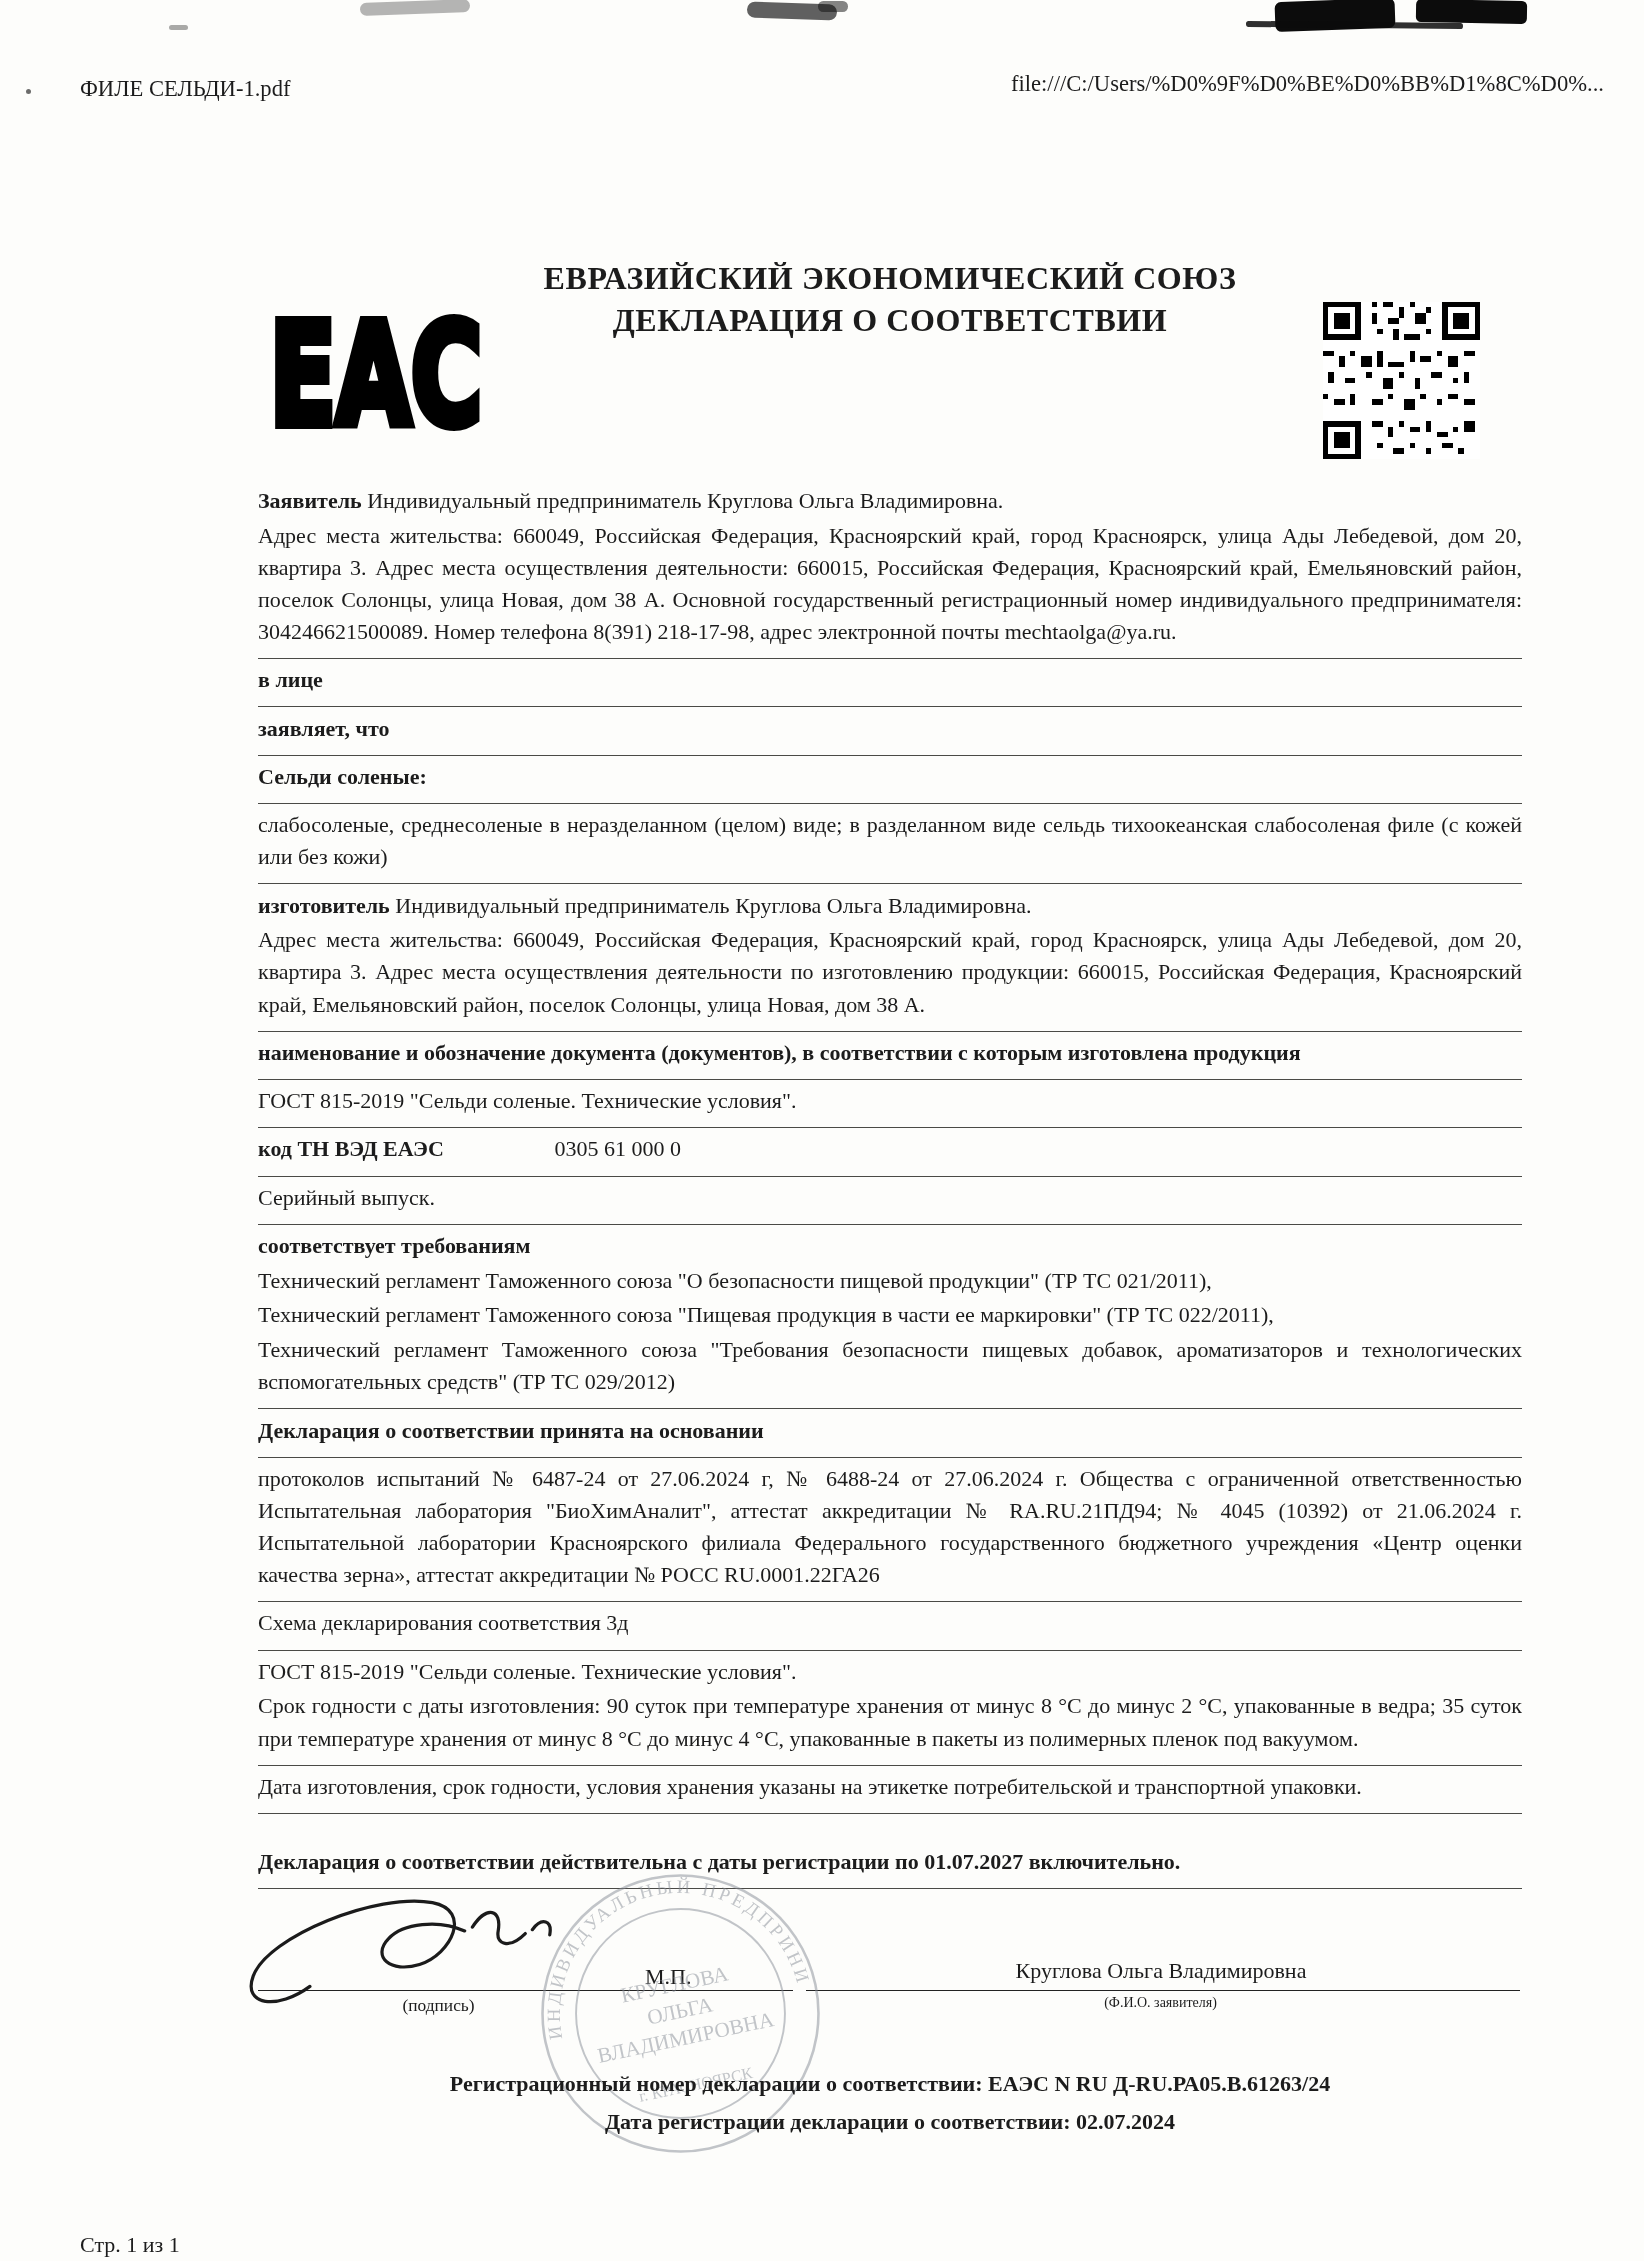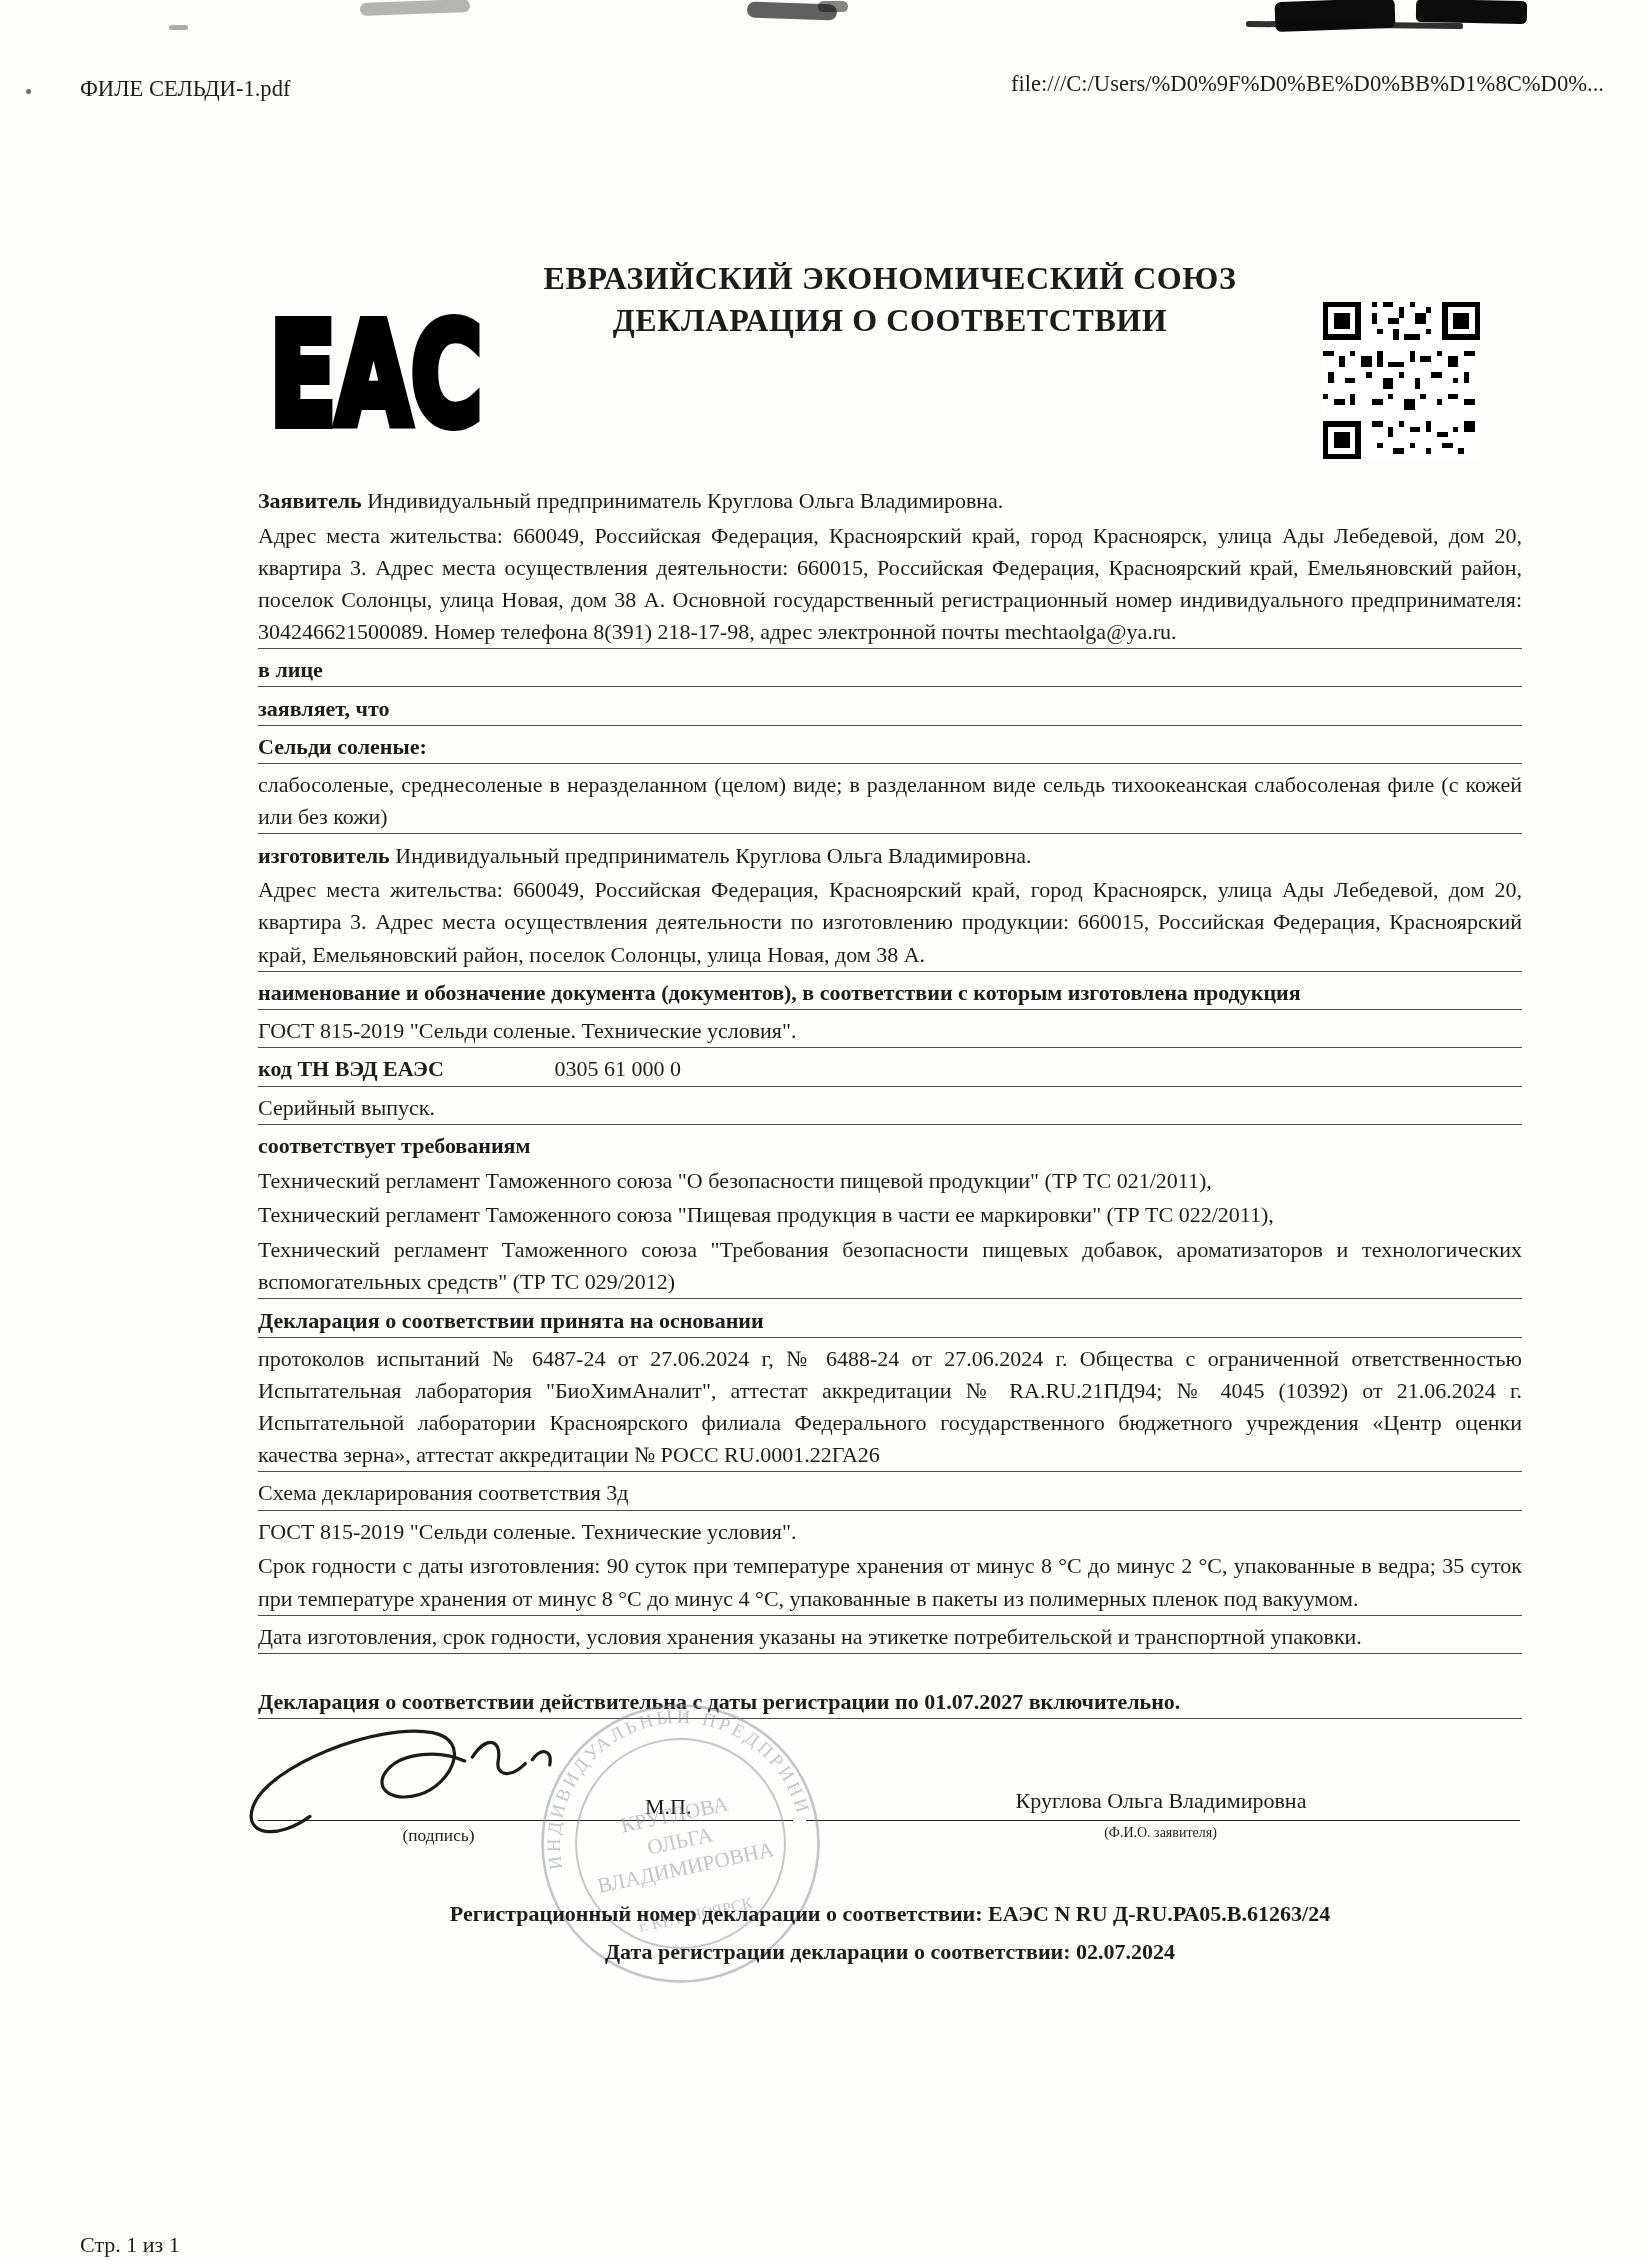--- a/index.html
+++ b/index.html
@@ -31,21 +31,21 @@
     transform:scale(1.0,1.45);
   }
   .doc-title{
     position:absolute;left:258px;top:257px;width:1264px;text-align:center;
     font-weight:bold;font-size:32px;line-height:1.32;letter-spacing:0.6px;
   }
   .qr{position:absolute;left:1323px;top:302px;}
   
   .content{position:absolute;left:258px;top:485px;width:1264px;font-size:22px;line-height:1.46;}
   .row{margin:0 0 2.6px 0;}
-  .u{border-bottom:1.3px solid #4a4a46;padding-bottom:0;margin-bottom:5.2px;}
+  .u{border-bottom:1.3px solid #4a4a46;padding-bottom:10px;margin-bottom:5.2px;}
   .b{font-weight:bold;}
   .just{text-align:justify;}
   .tnved-label{display:inline-block;min-width:291px;}
   .gap{height:27px;}
   
   .sig-area{position:relative;height:161px;margin-top:18px;}
   .sig-line-left{position:absolute;left:0;top:83px;width:535px;border-top:1.9px solid #222;}
   .sig-caption{position:absolute;left:84px;top:86px;width:193px;text-align:center;font-size:17.4px;}
   .mp-label{position:absolute;left:387px;top:54px;font-size:22px;}
   .sig-line-right{position:absolute;left:548px;top:83px;width:714px;border-top:1.9px solid #222;}

